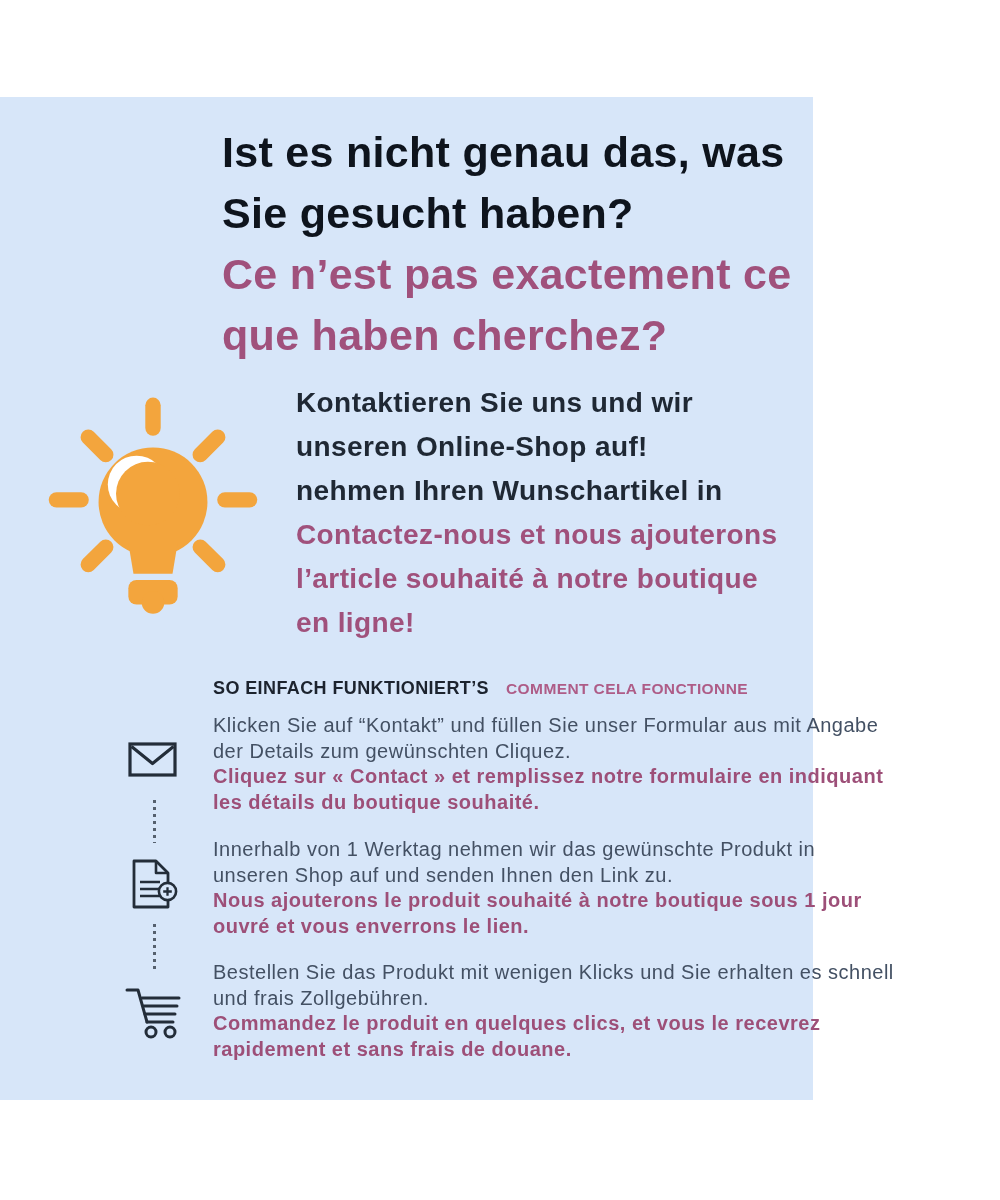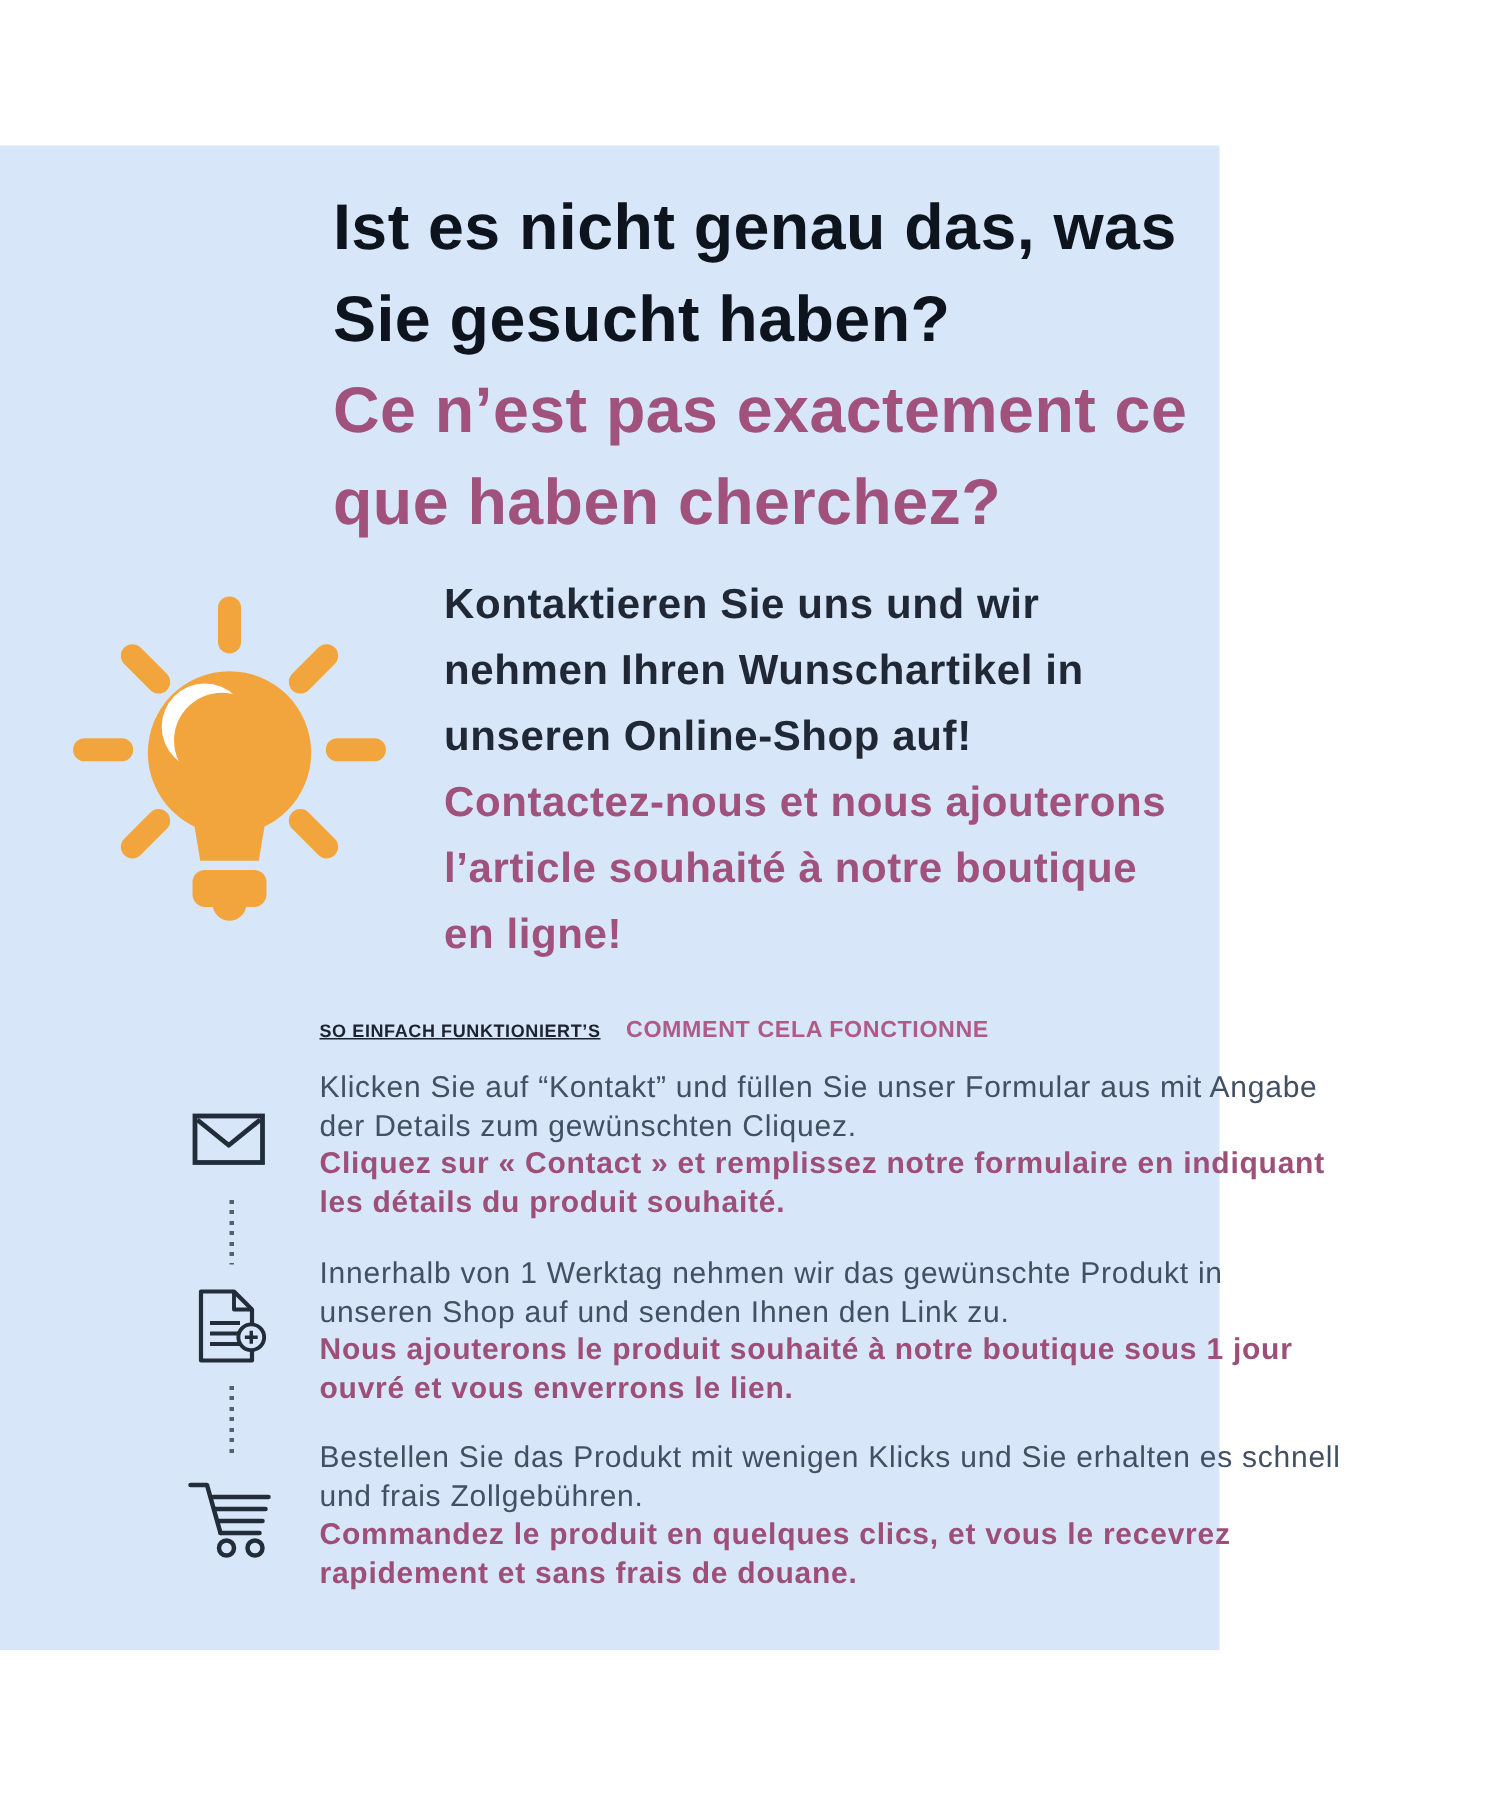--- a/index.html
+++ b/index.html
@@ -42,21 +42,21 @@
     font-size:28px;font-weight:700;line-height:44px;
     letter-spacing:0.4px;white-space:nowrap;
   }
   .intro-de .intro-line{color:var(--intro-dark);}
   .intro-fr .intro-line{color:var(--purple);}
   
   .hiw-header{
     position:absolute;left:213px;top:581px;
     display:flex;gap:17px;align-items:baseline;
   }
-  .hiw-de{font-size:12px;font-weight:700;letter-spacing:0.4px;color:#1c232e;white-space:nowrap;text-decoration:underline;}
+  .hiw-de{font-size:18px;font-weight:700;letter-spacing:0.4px;color:#1c232e;white-space:nowrap;}
   .hiw-fr{font-size:15.5px;font-weight:700;letter-spacing:0.4px;color:var(--purple-light);white-space:nowrap;text-align:center;}
   
   .step{position:absolute;left:213px;width:745px;}
   .step-1{top:616px;}
   .step-2{top:740px;}
   .step-3{top:863px;}
   .step-line{font-size:20px;line-height:25.5px;letter-spacing:0.5px;white-space:nowrap;}
   .step-de{color:var(--step-dark);font-weight:400;}
   .step-fr{color:var(--purple-step);font-weight:700;}
   
@@ -104,22 +104,22 @@
         <circle cx="101" cy="98" r="31" fill="currentColor"></circle>
         <path d="M82 146 L87 176 H125 L130 146 Z" fill="currentColor"></path>
         <rect x="82" y="182" width="48" height="24" rx="8" fill="currentColor"></rect>
         <circle cx="106" cy="204" r="11" fill="currentColor"></circle>
       </svg>
     </div>
 
     <div class="intro">
       <div class="intro-de">
         <div class="intro-line">Kontaktieren Sie uns und wir</div>
+        <div class="intro-line">unseren Online-Shop auf!</div>
         <div class="intro-line">nehmen Ihren Wunschartikel in</div>
-        <div class="intro-line">unseren Online-Shop auf!</div>
       </div>
       <div class="intro-fr">
         <div class="intro-line">Contactez-nous et nous ajouterons</div>
         <div class="intro-line">l’article souhaité à notre boutique</div>
         <div class="intro-line">en ligne!</div>
       </div>
     </div>
 
     <div class="hiw-header">
       <span class="hiw-de">SO EINFACH FUNKTIONIERT’S</span>
@@ -156,21 +156,21 @@
         <path d="M25 38 H51" stroke-width="3" stroke-linecap="round"></path>
         <circle cx="29" cy="48" r="5" stroke-width="3"></circle>
         <circle cx="48" cy="48" r="5" stroke-width="3"></circle>
       </svg>
     </div>
 
     <div class="step step-1">
       <div class="step-line step-de">Klicken Sie auf “Kontakt” und füllen Sie unser Formular aus mit Angabe</div>
       <div class="step-line step-de">der Details zum gewünschten Cliquez.</div>
       <div class="step-line step-fr">Cliquez sur « Contact » et remplissez notre formulaire en indiquant</div>
-      <div class="step-line step-fr">les détails du produit souhaité.</div>
+      <div class="step-line step-fr">les détails du boutique souhaité.</div>
     </div>
 
     <div class="step step-2">
       <div class="step-line step-de">Innerhalb von 1 Werktag nehmen wir das gewünschte Produkt in</div>
       <div class="step-line step-de">unseren Shop auf und senden Ihnen den Link zu.</div>
       <div class="step-line step-fr">Nous ajouterons le produit souhaité à notre boutique sous 1 jour</div>
       <div class="step-line step-fr">ouvré et vous enverrons le lien.</div>
     </div>
 
     <div class="step step-3">

